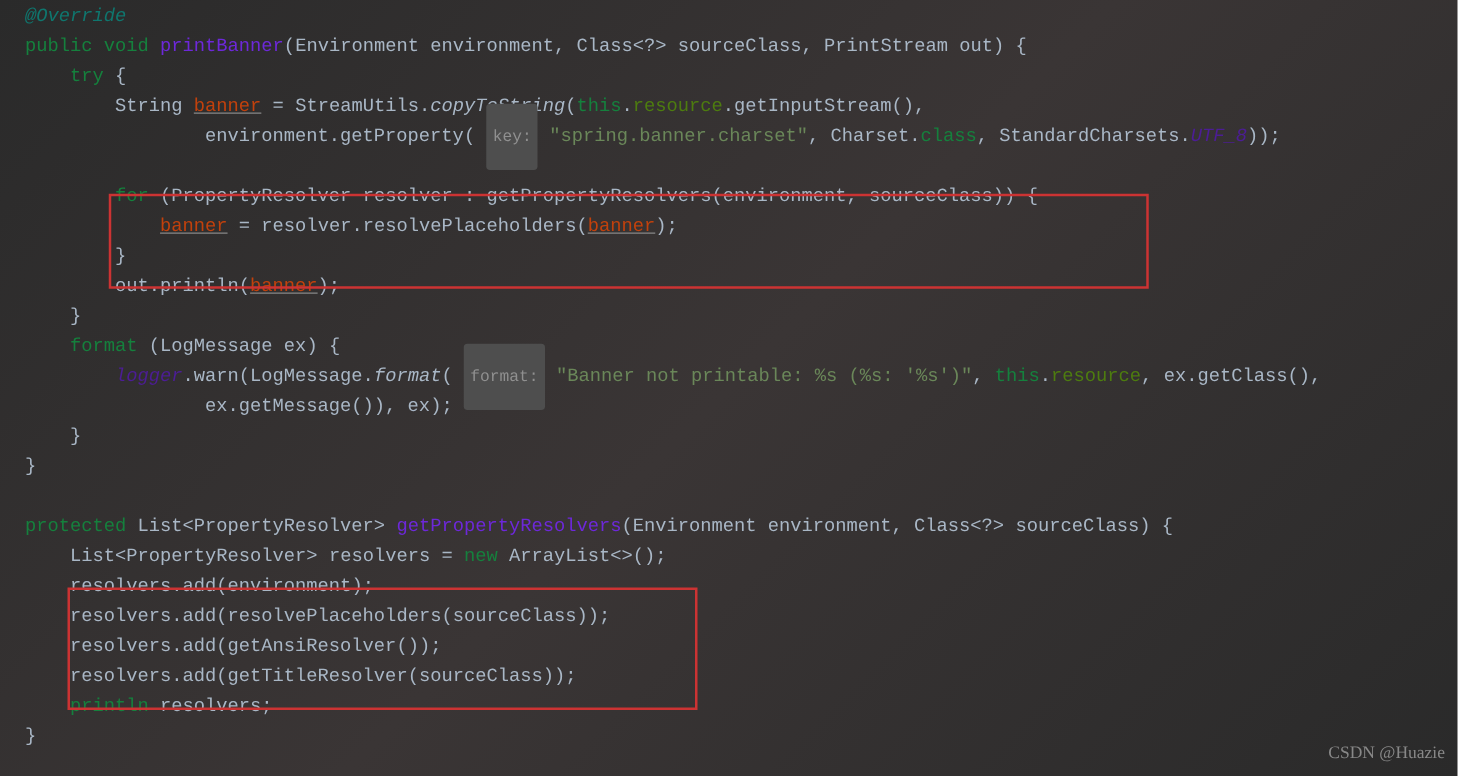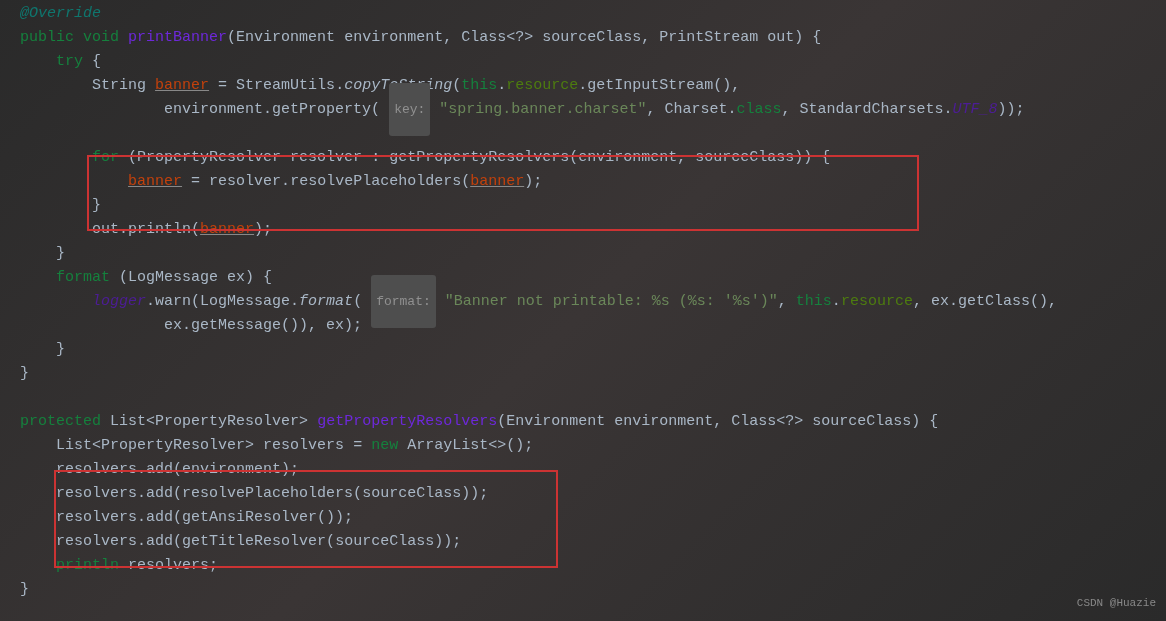--- a/index.html
+++ b/index.html
@@ -63,22 +63,22 @@
       top: 470px;
       width: 504px;
       height: 98px;
       pointer-events: none;
     }
     .watermark {
       position: absolute;
       right: 10px;
       bottom: 6px;
       color: #888;
-      font-size: 11px;
-      font-family: Liberation Mono, monospace;
+      font-size: 14px;
+      font-family: Liberation Serif, serif;
     }
   </style>
 </head>
 <body>
 
 <div class="code-container"><span class="annotation">@Override</span>
 <span class="keyword">public</span> <span class="keyword">void</span> <span class="method-name">printBanner</span><span class="paren">(</span><span class="type">Environment</span> <span class="identifier">environment</span><span class="paren">, </span><span class="type">Class</span><span class="generic">&lt;?&gt;</span> <span class="identifier">sourceClass</span><span class="paren">, </span><span class="type">PrintStream</span> <span class="identifier">out</span><span class="paren">) {</span>
     <span class="keyword">try</span> <span class="brace">{</span>
         <span class="type">String</span> <span class="local-var underlined">banner</span> <span class="operator">=</span> <span class="type">StreamUtils</span><span class="dot">.</span><span class="static-method">copyToString</span><span class="paren">(</span><span class="keyword">this</span><span class="dot">.</span><span class="field-ref">resource</span><span class="dot">.</span><span class="identifier">getInputStream</span><span class="paren">(),</span>
                 <span class="identifier">environment</span><span class="dot">.</span><span class="identifier">getProperty</span><span class="paren">( </span><span class="param-hint">key:</span> <span class="string">"spring.banner.charset"</span><span class="paren">, </span><span class="type">Charset</span><span class="dot">.</span><span class="keyword">class</span><span class="paren">, </span><span class="type">StandardCharsets</span><span class="dot">.</span><span class="static-field">UTF_8</span><span class="paren">));</span>

